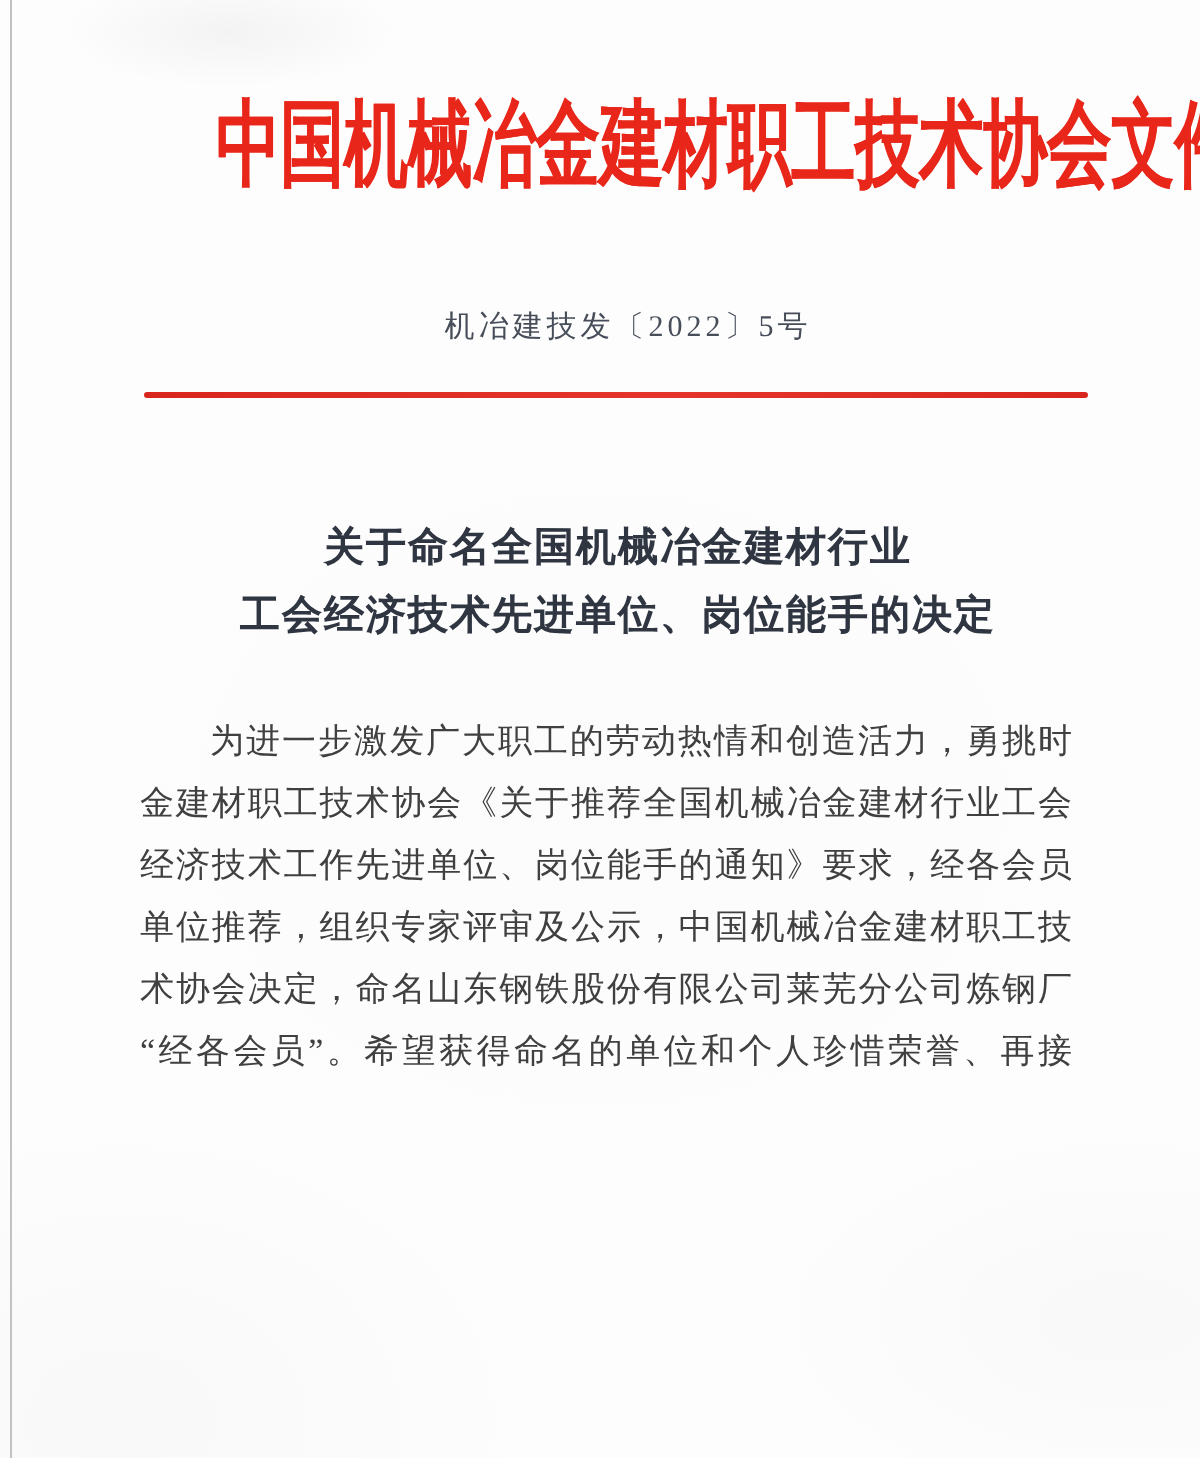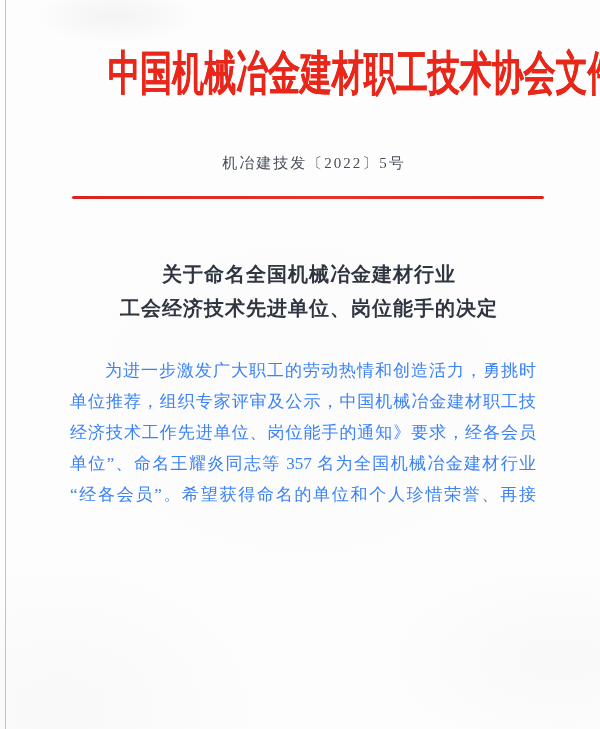--- a/index.html
+++ b/index.html
@@ -86,21 +86,21 @@
     font-size: 20px;
     line-height: 34px;
     letter-spacing: 1px;
   }
 
   .body-paragraph {
     position: absolute;
     top: 355px;
     left: 70px;
     width: 466px;
-    color: #3b82f6;
+    color: #404040;
     font-size: 17px;
   }
 
   .body-line {
     height: 31px;
     line-height: 31px;
     text-align: justify;
     text-align-last: justify;
     overflow: hidden;
   }
@@ -122,19 +122,20 @@
 
   <div class="red-divider"></div>
 
   <div class="doc-title">
     <div>关于命名全国机械冶金建材行业</div>
     <div>工会经济技术先进单位、岗位能手的决定</div>
   </div>
 
   <div class="body-paragraph">
     <div class="body-line first">为进一步激发广大职工的劳动热情和创造活力，勇挑时</div>
+    <div class="body-line">金建材职工技术协会《关于推荐全国机械冶金建材行业工会</div>
+    <div class="body-line">经济技术工作先进单位、岗位能手的通知》要求，经各会员</div>
     <div class="body-line">单位推荐，组织专家评审及公示，中国机械冶金建材职工技</div>
-    <div class="body-line">经济技术工作先进单位、岗位能手的通知》要求，经各会员</div>
-    <div class="body-line">单位”、命名王耀炎同志等 357 名为全国机械冶金建材行业</div>
+    <div class="body-line">术协会决定，命名山东钢铁股份有限公司莱芜分公司炼钢厂</div>
     <div class="body-line">“经各会员”。希望获得命名的单位和个人珍惜荣誉、再接</div>
   </div>
 
 </div>
 
 </body></html>

